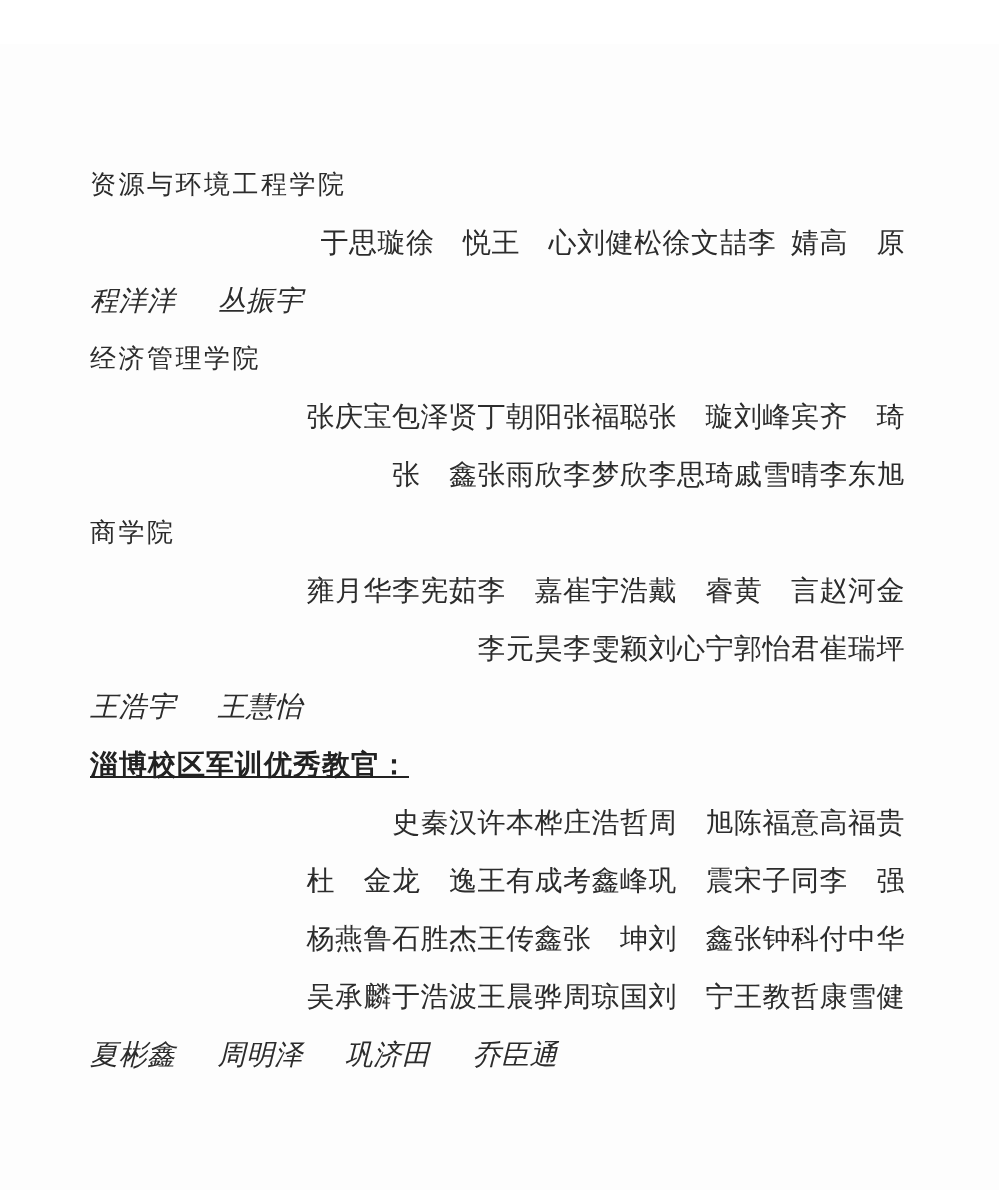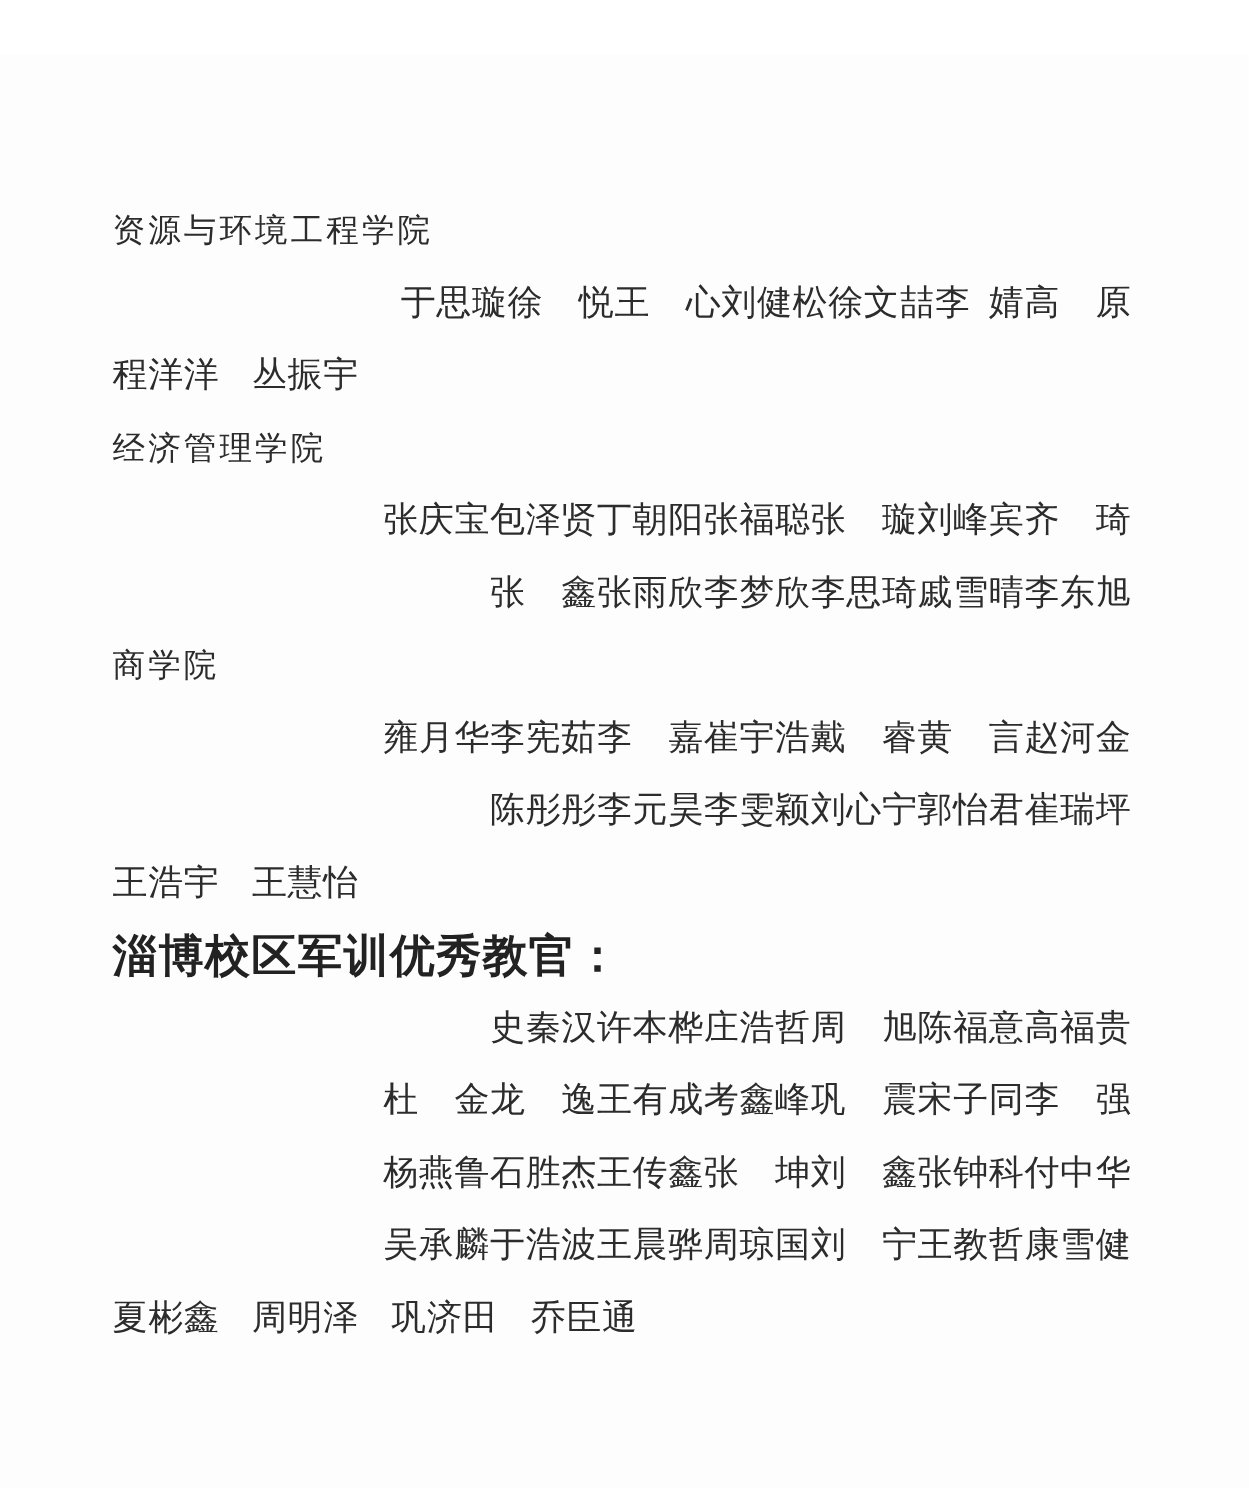--- a/index.html
+++ b/index.html
@@ -29,54 +29,56 @@
     white-space: pre;
   }
   .heading {
     font-size: 26px;
     letter-spacing: 2.5px;
     font-weight: normal;
   }
   .heading.bold {
     font-family: "Liberation Sans", sans-serif;
     font-weight: bold;
-    font-size: 36px;
+    font-size: 28px;
     letter-spacing: 1px;
     color: #222222;
+    text-decoration: underline;
   }
   .row {
     display: flex;
     font-size: 28px;
   }
   .row.justify {
     justify-content: flex-end;
   }
   .row.left {
     justify-content: flex-start;
-    gap: 26px;
+    gap: 42px;
+    font-style: italic;
   }
   .name {
     white-space: pre;
     letter-spacing: 0.5px;
   }
 </style>
 </head>
 <body>
 
 <div class="page">
   <div class="content" id="content">
       <div class="line heading">资源与环境工程学院</div>
       <div class="line row justify"><span class="name">于思璇</span><span class="name">徐　悦</span><span class="name">王　心</span><span class="name">刘健松</span><span class="name">徐文喆</span><span class="name">李 婧</span><span class="name">高　原</span></div>
       <div class="line row left"><span class="name">程洋洋</span><span class="name">丛振宇</span></div>
       <div class="line heading">经济管理学院</div>
       <div class="line row justify"><span class="name">张庆宝</span><span class="name">包泽贤</span><span class="name">丁朝阳</span><span class="name">张福聪</span><span class="name">张　璇</span><span class="name">刘峰宾</span><span class="name">齐　琦</span></div>
       <div class="line row justify"><span class="name">张　鑫</span><span class="name">张雨欣</span><span class="name">李梦欣</span><span class="name">李思琦</span><span class="name">戚雪晴</span><span class="name">李东旭</span></div>
       <div class="line heading">商学院</div>
       <div class="line row justify"><span class="name">雍月华</span><span class="name">李宪茹</span><span class="name">李　嘉</span><span class="name">崔宇浩</span><span class="name">戴　睿</span><span class="name">黄　言</span><span class="name">赵河金</span></div>
-      <div class="line row justify"><span class="name">陈彤彤</span><span class="name">李元昊</span><span class="name">李雯颖</span><span class="name">刘心宁</span><span class="name">郭怡君</span><span class="name">崔瑞坪</span></div>
+      <div class="line row justify"><span class="name">李元昊</span><span class="name">李雯颖</span><span class="name">刘心宁</span><span class="name">郭怡君</span><span class="name">崔瑞坪</span></div>
       <div class="line row left"><span class="name">王浩宇</span><span class="name">王慧怡</span></div>
       <div class="line heading bold">淄博校区军训优秀教官：</div>
       <div class="line row justify"><span class="name">史秦汉</span><span class="name">许本桦</span><span class="name">庄浩哲</span><span class="name">周　旭</span><span class="name">陈福意</span><span class="name">高福贵</span></div>
       <div class="line row justify"><span class="name">杜　金</span><span class="name">龙　逸</span><span class="name">王有成</span><span class="name">考鑫峰</span><span class="name">巩　震</span><span class="name">宋子同</span><span class="name">李　强</span></div>
       <div class="line row justify"><span class="name">杨燕鲁</span><span class="name">石胜杰</span><span class="name">王传鑫</span><span class="name">张　坤</span><span class="name">刘　鑫</span><span class="name">张钟科</span><span class="name">付中华</span></div>
       <div class="line row justify"><span class="name">吴承麟</span><span class="name">于浩波</span><span class="name">王晨骅</span><span class="name">周琼国</span><span class="name">刘　宁</span><span class="name">王教哲</span><span class="name">康雪健</span></div>
       <div class="line row left"><span class="name">夏彬鑫</span><span class="name">周明泽</span><span class="name">巩济田</span><span class="name">乔臣通</span></div>
     </div>
 </div>
 

